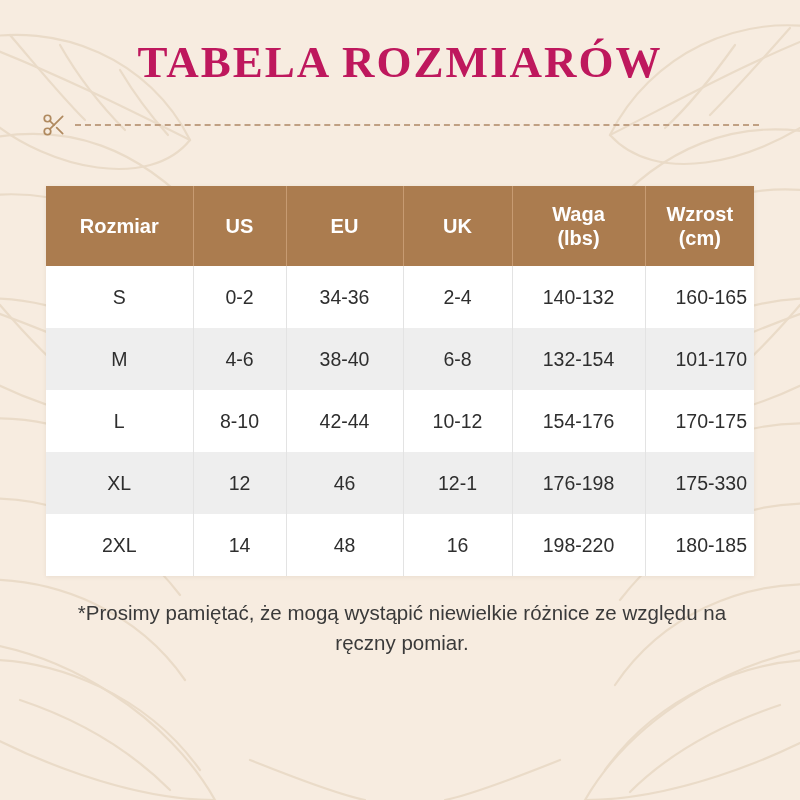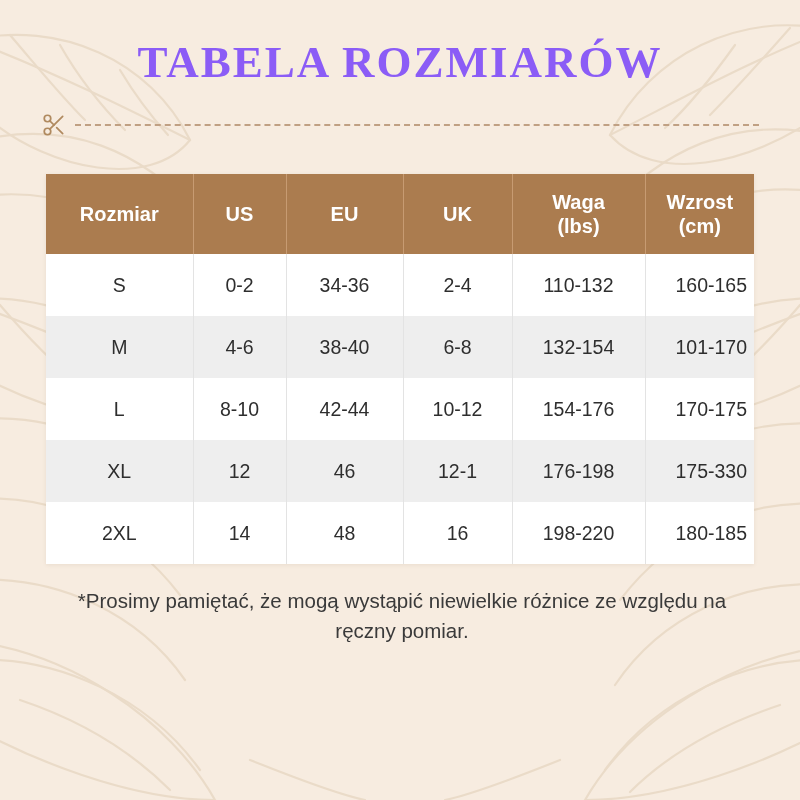--- a/index.html
+++ b/index.html
@@ -34,21 +34,21 @@
     align-items: center;
   }
 
   
   .title {
     margin-top: 38px;
     font-family: "Liberation Serif", serif;
     font-weight: bold;
     font-size: 45px;
     letter-spacing: 2.0px;
-    color: #8b5cf6;
+    color: #be185d;
     text-align: center;
     line-height: 1.1;
   }
 
   
   .cutline {
     margin-top: 24px;
     width: 718px;
     height: 26px;
     display: flex;
@@ -63,21 +63,21 @@
     display: block;
   }
   .dashes {
     flex: 1 1 auto;
     height: 0;
     border-top: 2px dashed #c0a083;
   }
 
   
   .table-wrap {
-    margin-top: 36px;
+    margin-top: 48px;
     width: 708px;
     box-shadow: 0 1px 4px rgba(120, 90, 60, 0.10);
   }
   table {
     border-collapse: collapse;
     width: 100%;
     table-layout: fixed;
   }
   thead th {
     background: #ab7c4f;
@@ -225,21 +225,21 @@
             <span>(cm)</span>
           </th>
         </tr>
       </thead>
       <tbody>
         <tr>
           <td>S</td>
           <td>0-2</td>
           <td>34-36</td>
           <td>2-4</td>
-          <td>110-132</td>
+          <td>140-132</td>
           <td>160-165</td>
         </tr>
         <tr>
           <td>M</td>
           <td>4-6</td>
           <td>38-40</td>
           <td>6-8</td>
           <td>132-154</td>
           <td>101-170</td>
         </tr>

